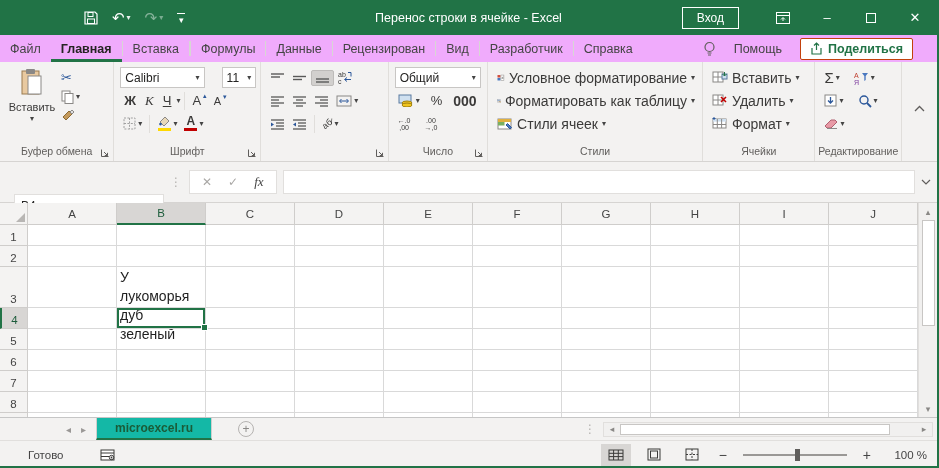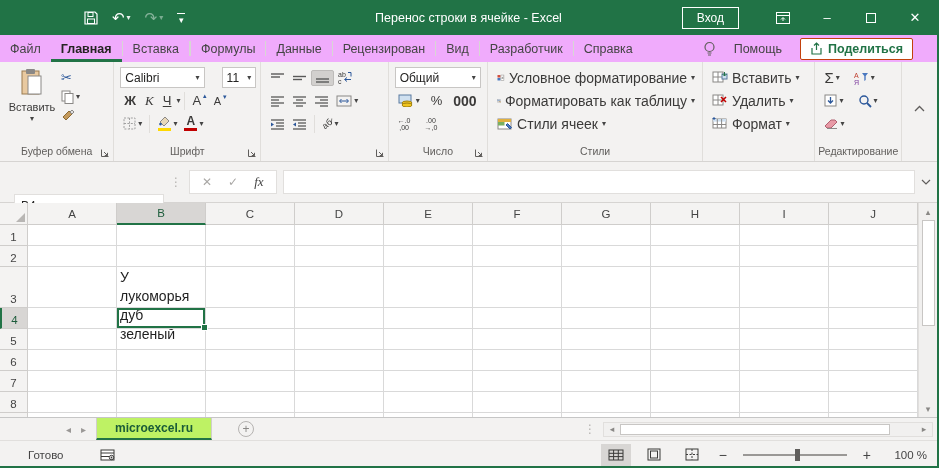--- a/index.html
+++ b/index.html
@@ -76,21 +76,21 @@
   .gcell.wraptext{white-space:pre-line;font-size:14px;line-height:19px;padding:1px 3px 0 3px;color:#1f1f1f;}
   .gcell.active{box-shadow:inset 0 0 0 2px #217346;z-index:2;}
   .gcell.active::after{content:'';position:absolute;right:-3px;bottom:-3px;width:5px;height:5px;background:#217346;border:1px solid #fff;z-index:3;}
   .vscroll{position:absolute;right:0;top:0;width:19px;height:214px;background:#f1f0ef;border-left:1px solid #e1dfdd;
            display:flex;flex-direction:column;align-items:center;}
   .varrow{height:17px;display:flex;align-items:center;justify-content:center;color:#8a8886;font-size:9px;width:100%;}
   .vthumb{width:13px;height:106px;background:#fff;border:1px solid #c8c6c4;}
   
   .sheetbar{height:23px;background:#f3f2f1;border-top:1px solid #c6c6c6;display:flex;align-items:stretch;font-size:12px;}
   .snav{display:flex;align-items:center;gap:10px;padding:0 10px 0 66px;color:#9a9896;font-size:10px;}
-  .stab{background:#bef264;border-left:1px solid #d0cecc;border-right:1px solid #d0cecc;border-bottom:2px solid #217346;
+  .stab{background:#14b8a6;border-left:1px solid #d0cecc;border-right:1px solid #d0cecc;border-bottom:2px solid #217346;
         display:flex;align-items:center;padding:0 18px;font-weight:bold;color:#1a5c38;}
   .addsheet{width:16px;height:16px;border:1px solid #b5b3b1;border-radius:50%;color:#8a8886;display:flex;
             align-items:center;justify-content:center;font-size:12px;margin:auto 0 auto 26px;line-height:1;}
   .hscrollzone{margin-left:auto;display:flex;align-items:center;gap:6px;padding-right:4px;}
   .hscroll{width:330px;height:15px;background:#f1f0ef;border:1px solid #e1dfdd;display:flex;align-items:center;}
   .harrow{width:16px;color:#8a8886;font-size:9px;text-align:center;}
   .hthumb{width:270px;height:11px;background:#fff;border:1px solid #c8c6c4;}
   
   .statusbar{height:28px;background:#f3f2f1;border-top:1px solid #e1dfdd;display:flex;align-items:center;
              font-size:11.5px;color:#444;padding:0 10px 0 28px;}
@@ -481,20 +481,21 @@
               <rect x="1" y="2" width="13" height="2.6" fill="#cfe0f0"></rect>
               <line x1="5.3" y1="2" x2="5.3" y2="11" stroke="#8a8886"></line>
               <line x1="9.6" y1="2" x2="9.6" y2="11" stroke="#8a8886"></line>
               <line x1="1" y1="7.5" x2="14" y2="7.5" stroke="#8a8886"></line>
               <path d="M0.5 1.5 h3 M2 0 v3" stroke="#2b579a"></path>
             </svg>
           <span class="sttxt">Формат</span>
             <span class="chev9">▾</span>
         </div>
       </div>
+      <div class="rlabel">Ячейки</div>
     </div>
 
     <div class="rgroup" style="width:87px;">
       <div class="rcontent">
         <div class="rrow" style="gap:8px;">
           <span class="rbtn">
               <span style="font-size:15px;">Σ</span>
               <span class="chev9">▾</span>
             </span>
           <span class="rbtn">

